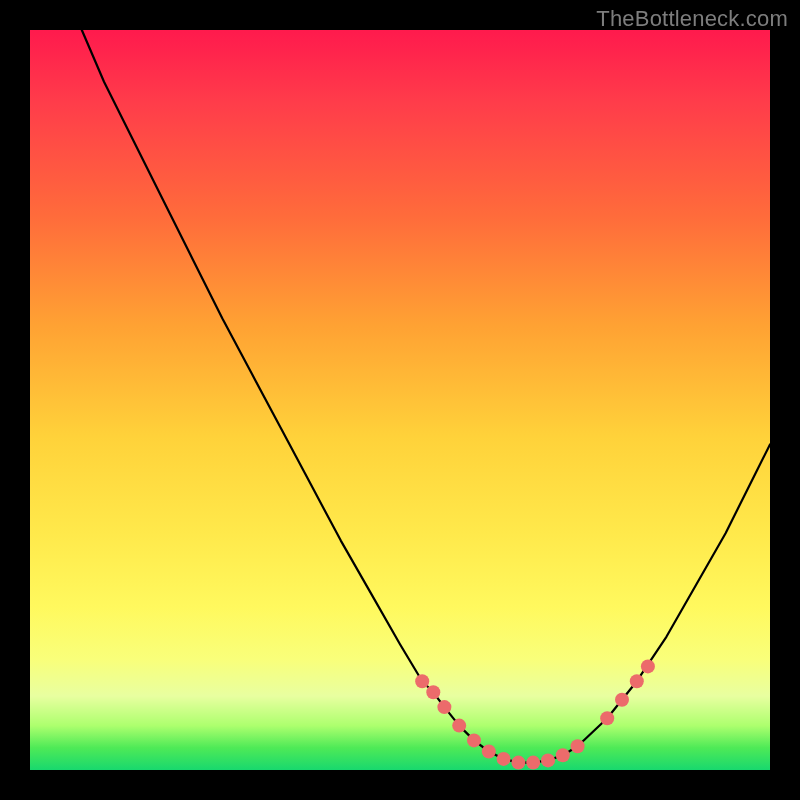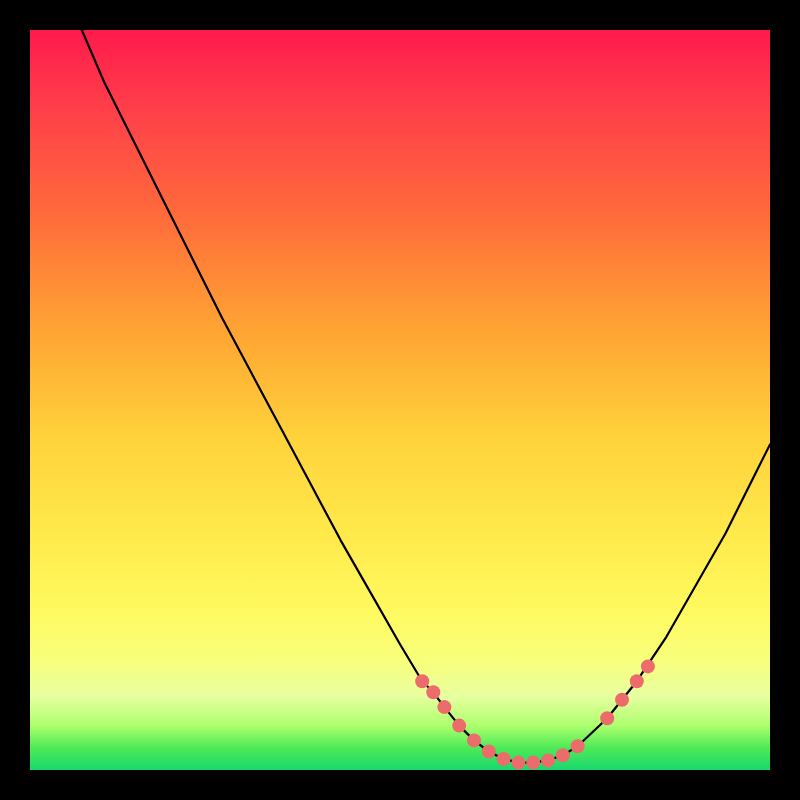--- a/index.html
+++ b/index.html
@@ -81,13 +81,14 @@
           <circle cx="532.8" cy="725.2" r="7" fill="#ec6b6b"></circle>
           <circle cx="547.6" cy="716.3" r="7" fill="#ec6b6b"></circle>
           <circle cx="577.2" cy="688.2" r="7" fill="#ec6b6b"></circle>
           <circle cx="592.0" cy="669.7" r="7" fill="#ec6b6b"></circle>
           <circle cx="606.8" cy="651.2" r="7" fill="#ec6b6b"></circle>
           <circle cx="617.9" cy="636.4" r="7" fill="#ec6b6b"></circle>
         </g>
     </svg>
   </div>
 
+  <div class="watermark">TheBottleneck.com</div>
 </div>
 
 </body></html>

